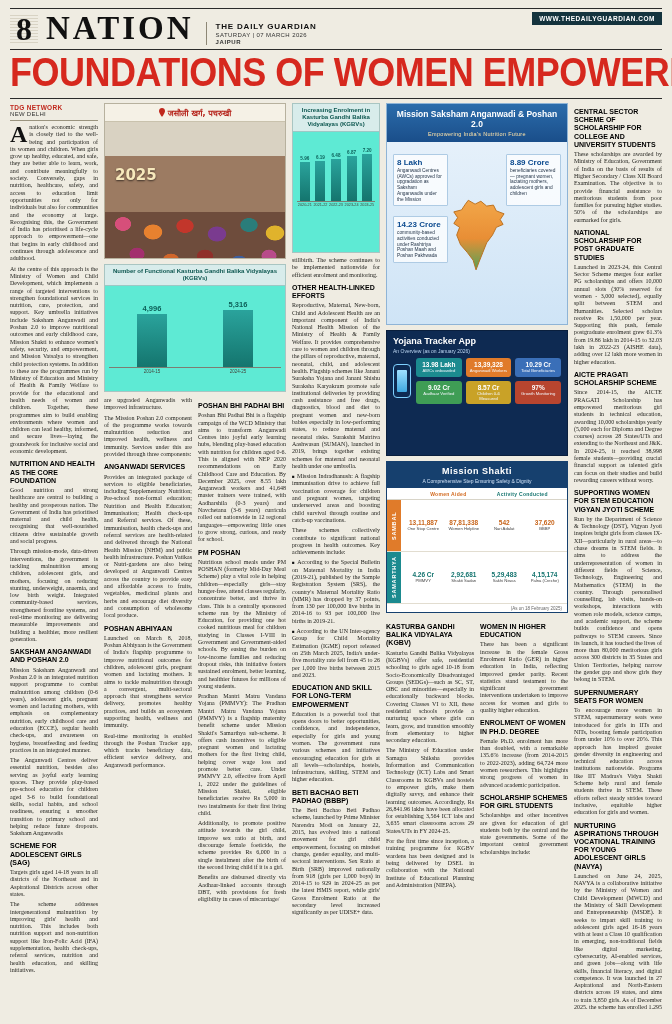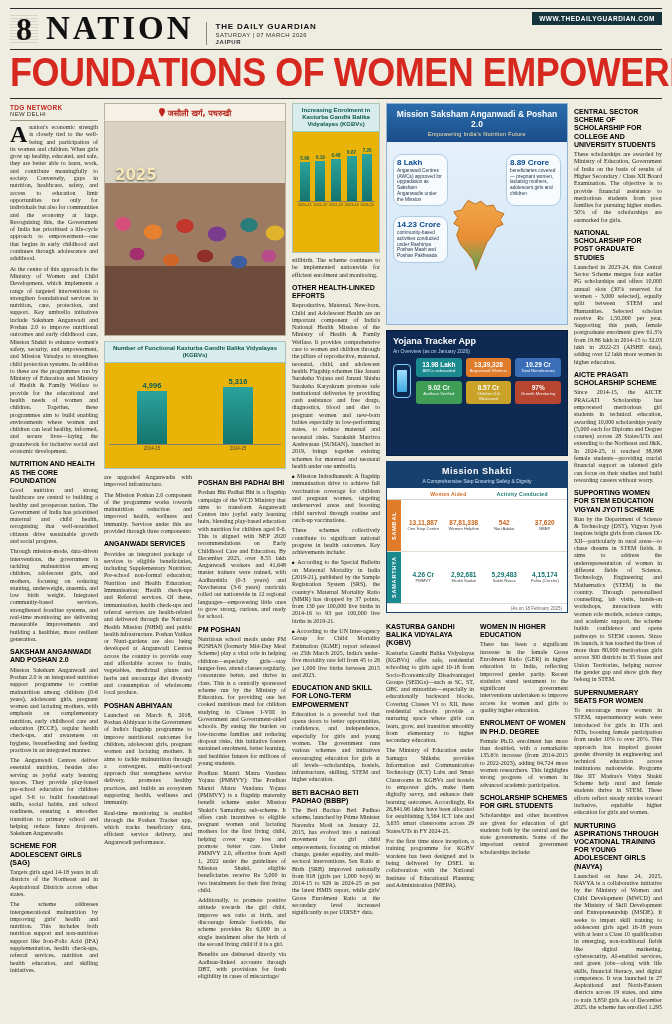--- a/index.html
+++ b/index.html
@@ -31,40 +31,40 @@
   .blk { margin-bottom:3px; }
   .blk.h { font:bold 7px/8.2px "Liberation Sans",sans-serif; color:#000; text-align:left; margin:5px 0 2px; }
   .blk.b::before { content:"■ "; font-size:4.5px; color:#111; }
   .blk.lead::first-letter { font-size:24px; line-height:19px; font-weight:bold; float:left; padding:1px 2px 0 0; color:#111; }
 
   .byline { border-bottom:1px solid #9a947f; padding:1px 0 3px; margin-bottom:3px; }
   .byline-agency { display:block; font:bold 6.5px "Liberation Sans",sans-serif; color:#c0271c; letter-spacing:.3px; }
   .byline-loc { display:block; font:6px "Liberation Sans",sans-serif; color:#333; letter-spacing:.3px; }
 
   
-  .photo { height:233px; flex:none; position:relative; overflow:hidden; border:1px solid #b7b19e; background:
+  .photo { height:156px; flex:none; position:relative; overflow:hidden; border:1px solid #b7b19e; background:
     radial-gradient(14px 12px at 18px 120px,#d64f7a 0 55%,transparent 60%),
     radial-gradient(16px 13px at 48px 128px,#e8812f 0 55%,transparent 60%),
     radial-gradient(15px 12px at 80px 122px,#c2362b 0 55%,transparent 60%),
     radial-gradient(16px 13px at 112px 130px,#7a3b8f 0 55%,transparent 60%),
     radial-gradient(15px 12px at 144px 121px,#2a7d7a 0 55%,transparent 60%),
     radial-gradient(16px 13px at 170px 129px,#e0b32c 0 55%,transparent 60%),
     radial-gradient(13px 11px at 32px 150px,#a32f6e 0 55%,transparent 60%),
     radial-gradient(14px 11px at 66px 156px,#d0652a 0 55%,transparent 60%),
     radial-gradient(14px 11px at 100px 152px,#8f2f2a 0 55%,transparent 60%),
     radial-gradient(14px 11px at 134px 158px,#3c5e9e 0 55%,transparent 60%),
     radial-gradient(13px 11px at 164px 152px,#b84b8a 0 55%,transparent 60%),
     linear-gradient(#d9d2c2 0 34%, #9c7b62 34% 70%, #6e4c3c 70%);
   }
   .photo-banner { position:absolute; top:0; left:0; right:0; height:18px; background:#f5f1e6; border-bottom:1px solid #c9c2ad; display:flex; align-items:center; justify-content:center; gap:3px; }
   .photo-banner span { font:bold 8px "DejaVu Sans",sans-serif; color:#b5231a; }
   .photo-year { position:absolute; left:10px; top:62px; font:bold 15px "DejaVu Sans",sans-serif; color:#f7e9bc; text-shadow:0 1px 2px rgba(0,0,0,.6); }
 
   
-  .chart-card { flex:none; background:#eab308; border:1px solid #a9c5c2; overflow:hidden; }
+  .chart-card { flex:none; background:#5eead4; border:1px solid #a9c5c2; overflow:hidden; }
   .chart-title { font:bold 6px/7px "Liberation Sans",sans-serif; color:#0c564f; background:#d8eceb; border-bottom:1px solid #9cc8c5; padding:3px 4px; text-align:center; }
   .chart-body { padding:4px 4px 2px; }
   .plot { display:flex; justify-content:space-evenly; align-items:flex-end; border-bottom:1px solid #7d7d72; }
   .bar-item { display:flex; flex-direction:column; align-items:center; justify-content:flex-end; gap:1px; flex:1; }
   .bar-val { font:bold 7.5px "Liberation Sans",sans-serif; color:#0c5f58; }
   .bar-rect { background:linear-gradient(#2aa39c,#14756e); }
   .cats { display:flex; justify-content:space-evenly; }
   .bar-cat { font:4.5px "Liberation Sans",sans-serif; color:#44443c; flex:1; text-align:center; padding-top:1px; }
   .g23 .chart-card { height:128px; }
   .col-4 .chart-card { height:150px; margin-bottom:4px; }
@@ -73,21 +73,21 @@
 
   
   .info { flex:none; overflow:hidden; }
   .info1 { height:222px; border:1px solid #8fb4d6; background:linear-gradient(#eaf3fb,#cfe4f6); }
   .info1-head { background:linear-gradient(#2b6cab,#1a4e8a); padding:5px 6px; text-align:center; }
   .info1-title { font:bold 8.5px "Liberation Sans",sans-serif; color:#fff; }
   .info1-sub { font:5.5px "Liberation Sans",sans-serif; color:#ffe3a8; margin-top:2px; letter-spacing:.3px; }
   .info1-body { position:relative; height:calc(100% - 30px); }
   .india-map { position:absolute; left:50%; top:50%; transform:translate(-50%,-50%); width:58px; height:86px; opacity:.95; }
   .info1-grid { position:relative; z-index:1; display:grid; grid-template-columns:1fr 1fr; column-gap:58px; row-gap:10px; padding:12px 6px; }
-  .i1-stat { background:rgba(255,255,255,.75); border:1px solid #aecbe4; border-radius:9px; padding:3px; }
+  .i1-stat { background:rgba(255,255,255,.75); border:1px solid #aecbe4; border-radius:1px; padding:3px; }
   .i1-val { font:bold 8px "Liberation Sans",sans-serif; color:#0b4a8f; }
   .i1-txt { font:4.8px/5.7px "Liberation Sans",sans-serif; color:#26364a; margin-top:1px; text-align:left; }
 
   
   .info2 { height:126px; background:#0e2a52; border:1px solid #0a1f3d; padding:5px 6px; }
   .info2-title { font:bold 9px "Liberation Sans",sans-serif; color:#fff; }
   .info2-sub { font:5px "Liberation Sans",sans-serif; color:#bcd6f2; margin:2px 0 4px; }
   .info2-body { display:flex; gap:5px; align-items:center; }
   .phone { width:18px; height:34px; border:1.5px solid #7fd1ff; border-radius:4px; flex:none; display:flex; align-items:center; justify-content:center; }
   .phone-screen { width:10px; height:22px; background:linear-gradient(#9fe0ff,#3fa8e0); border-radius:1px; }

